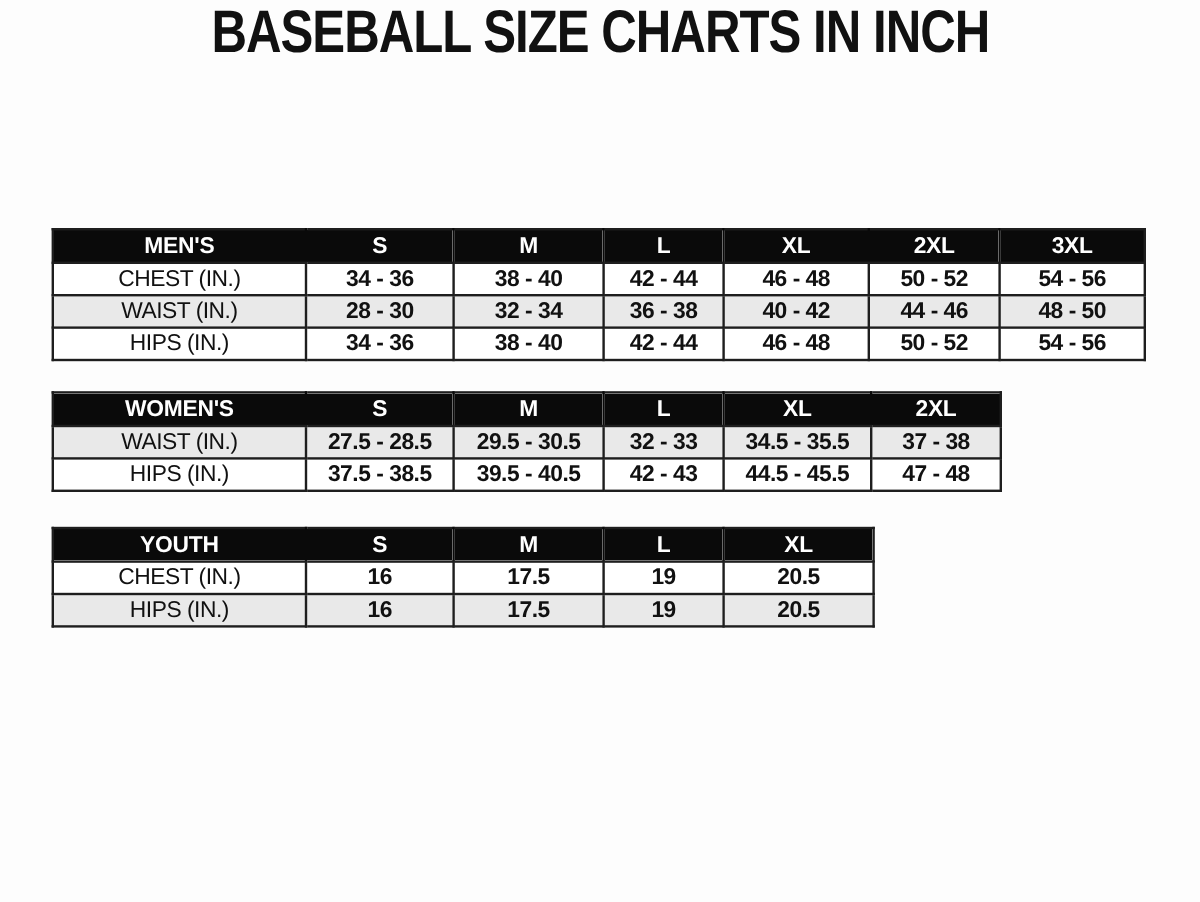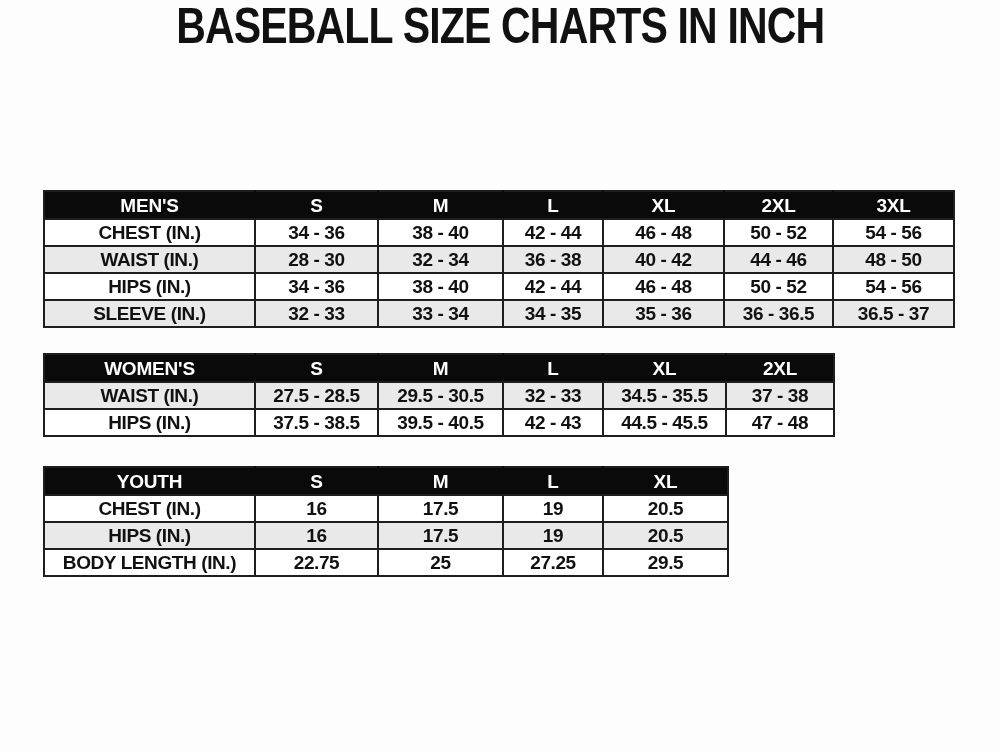--- a/index.html
+++ b/index.html
@@ -31,21 +31,21 @@
   thead th{
     background:var(--header-bg);color:var(--header-text);
     border-color:var(--header-bg);
     border-top-color:var(--border);border-bottom-color:var(--border);
     font-size:19px;letter-spacing:-0.2px;height:28px;margin-left:13px;
   }
   thead th:first-child{border-left-color:var(--border);}
   thead th:last-child{border-right-color:var(--border);text-align:center;}
   tbody tr{background:var(--row-bg);}
   tbody tr.alt{background:var(--row-alt-bg);}
-  tbody th.rowlabel{font-weight:bold;}
+  tbody th.rowlabel{font-weight:normal;}
 </style>
 </head>
 <body>
 
 <div class="title-wrap">
   <h1 class="page-title">BASEBALL SIZE CHARTS IN INCH</h1>
 </div>
 
 <div class="tables">
   <table id="table-0" class="size-table">
@@ -89,29 +89,20 @@
           <td>48 - 50</td>
         </tr>
         <tr>
           <th class="rowlabel">HIPS (IN.)</th>
           <td>34 - 36</td>
           <td>38 - 40</td>
           <td>42 - 44</td>
           <td>46 - 48</td>
           <td>50 - 52</td>
           <td>54 - 56</td>
-        </tr>
-        <tr class="alt">
-          <th class="rowlabel">SLEEVE (IN.)</th>
-          <td>32 - 33</td>
-          <td>33 - 34</td>
-          <td>34 - 35</td>
-          <td>35 - 36</td>
-          <td>36 - 36.5</td>
-          <td>36.5 - 37</td>
         </tr>
       </tbody>
     </table>
   <table id="table-1" class="size-table">
       <colgroup>
         <col style="width: 211px;">
         <col style="width: 123px;">
         <col style="width: 125px;">
         <col style="width: 100px;">
         <col style="width: 123px;">
@@ -171,22 +162,15 @@
           <td>19</td>
           <td>20.5</td>
         </tr>
         <tr class="alt">
           <th class="rowlabel">HIPS (IN.)</th>
           <td>16</td>
           <td>17.5</td>
           <td>19</td>
           <td>20.5</td>
         </tr>
-        <tr>
-          <th class="rowlabel">BODY LENGTH (IN.)</th>
-          <td>22.75</td>
-          <td>25</td>
-          <td>27.25</td>
-          <td>29.5</td>
-        </tr>
       </tbody>
     </table>
 </div>
 
 </body></html>

